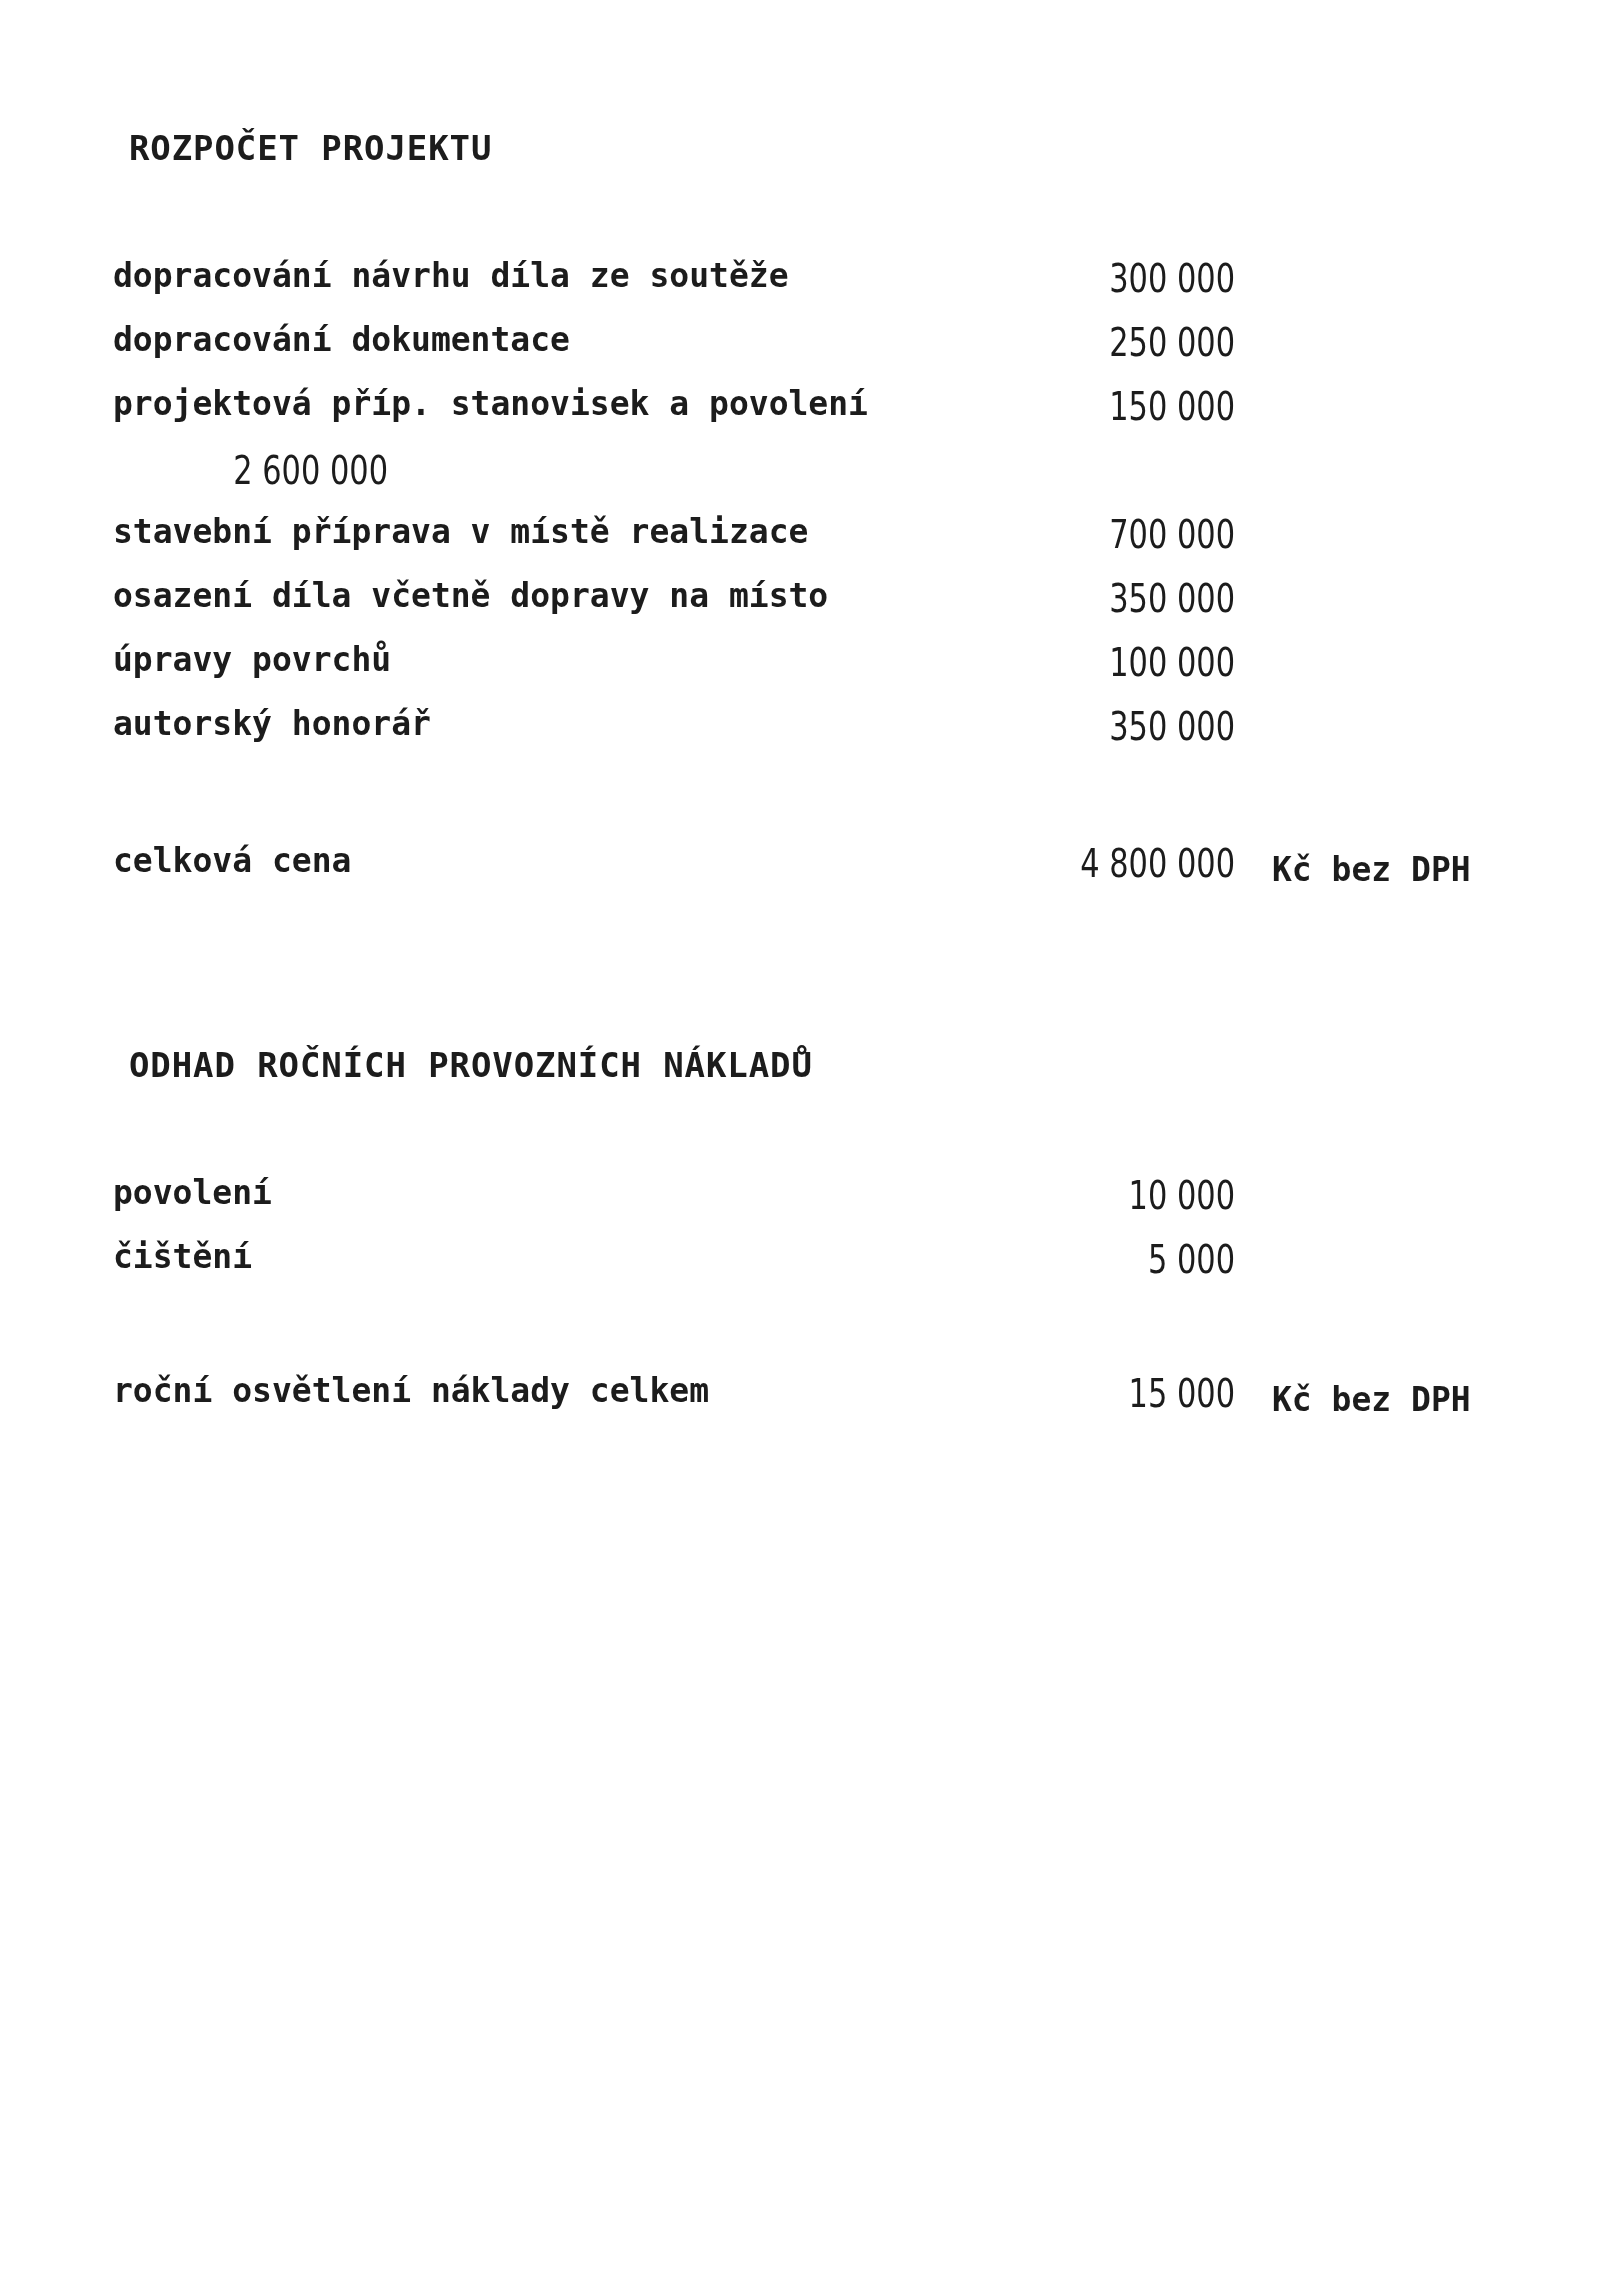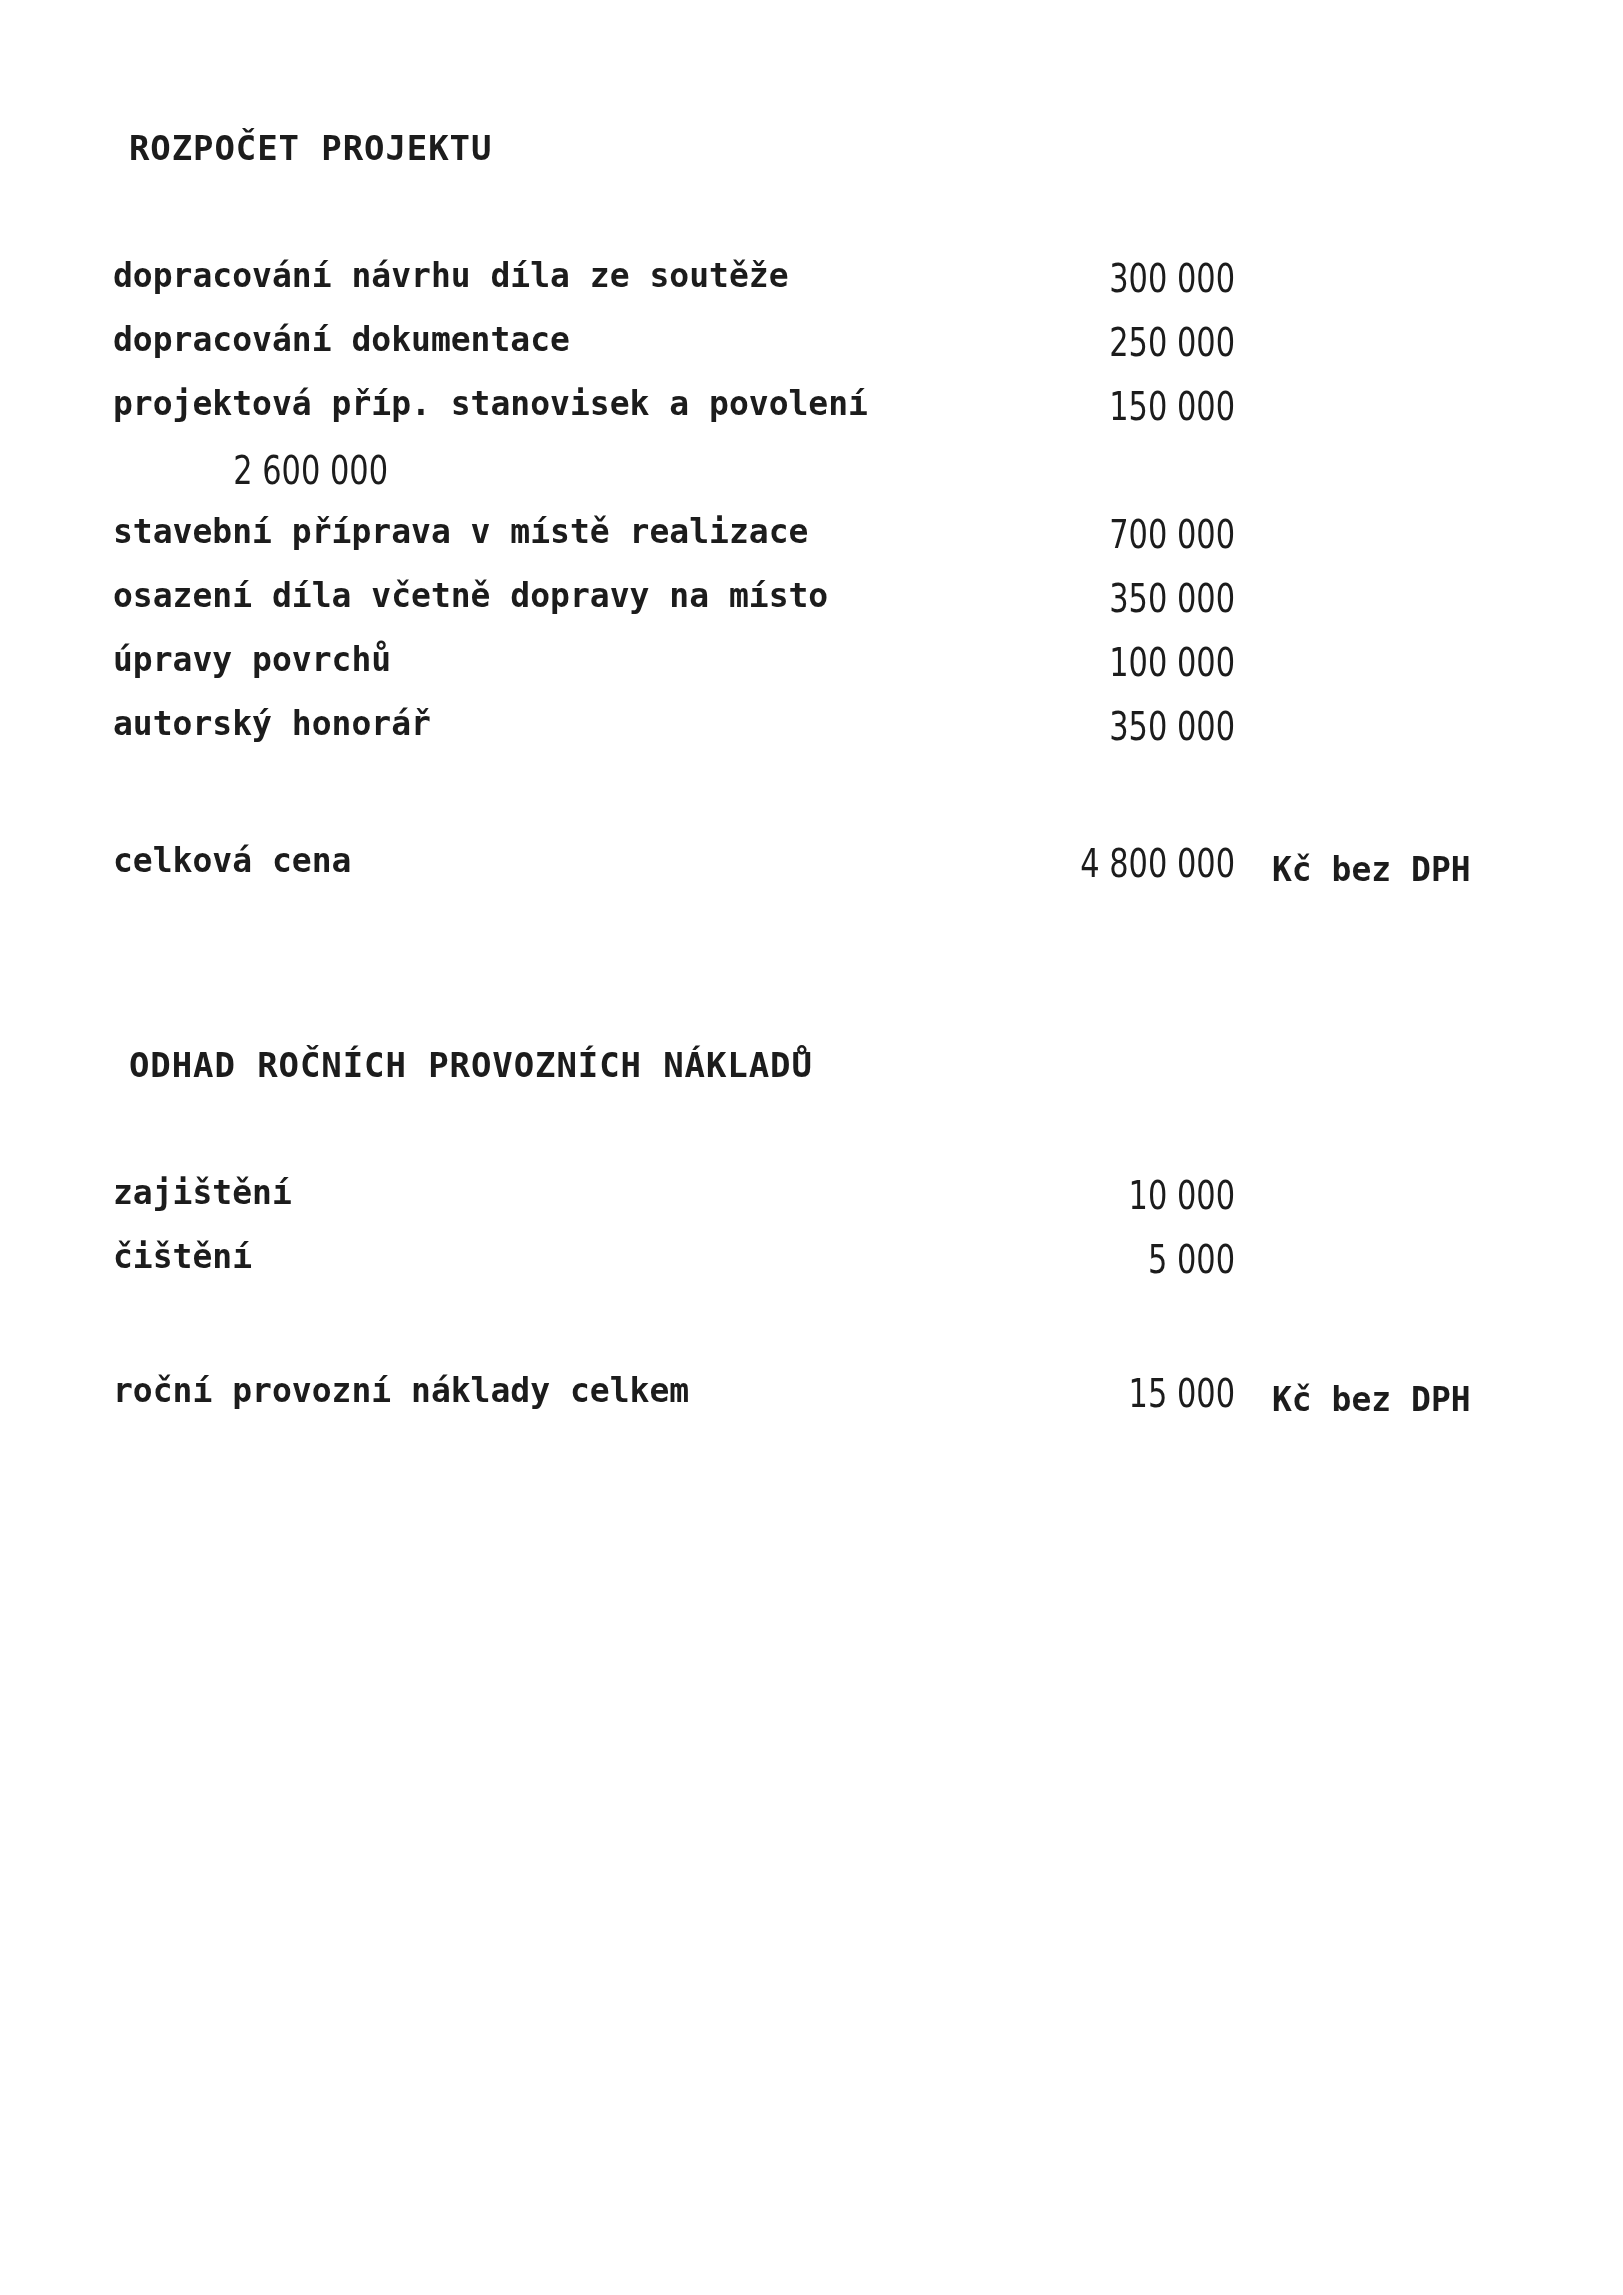--- a/index.html
+++ b/index.html
@@ -123,32 +123,32 @@
     <div class="row total-row">
       <span class="label">celková cena</span>
       <span class="value">4 800 000</span>
       <span class="suffix">Kč bez DPH</span>
     </div>
 
     <h2 class="heading second">ODHAD ROČNÍCH PROVOZNÍCH NÁKLADŮ</h2>
 
     <div class="rows">
       <div class="row">
-        <span class="label">zajištění</span>
+        <span class="label">povolení</span>
         <span class="value">10 000</span>
         <span class="suffix"></span>
       </div>
       <div class="row">
         <span class="label">čištění</span>
         <span class="value">5 000</span>
         <span class="suffix"></span>
       </div>
     </div>
 
     <div class="row total-row second">
-      <span class="label">roční provozní náklady celkem</span>
+      <span class="label">roční osvětlení náklady celkem</span>
       <span class="value">15 000</span>
       <span class="suffix">Kč bez DPH</span>
     </div>
 
   </div>
 </div>
 
 
 </body></html>

